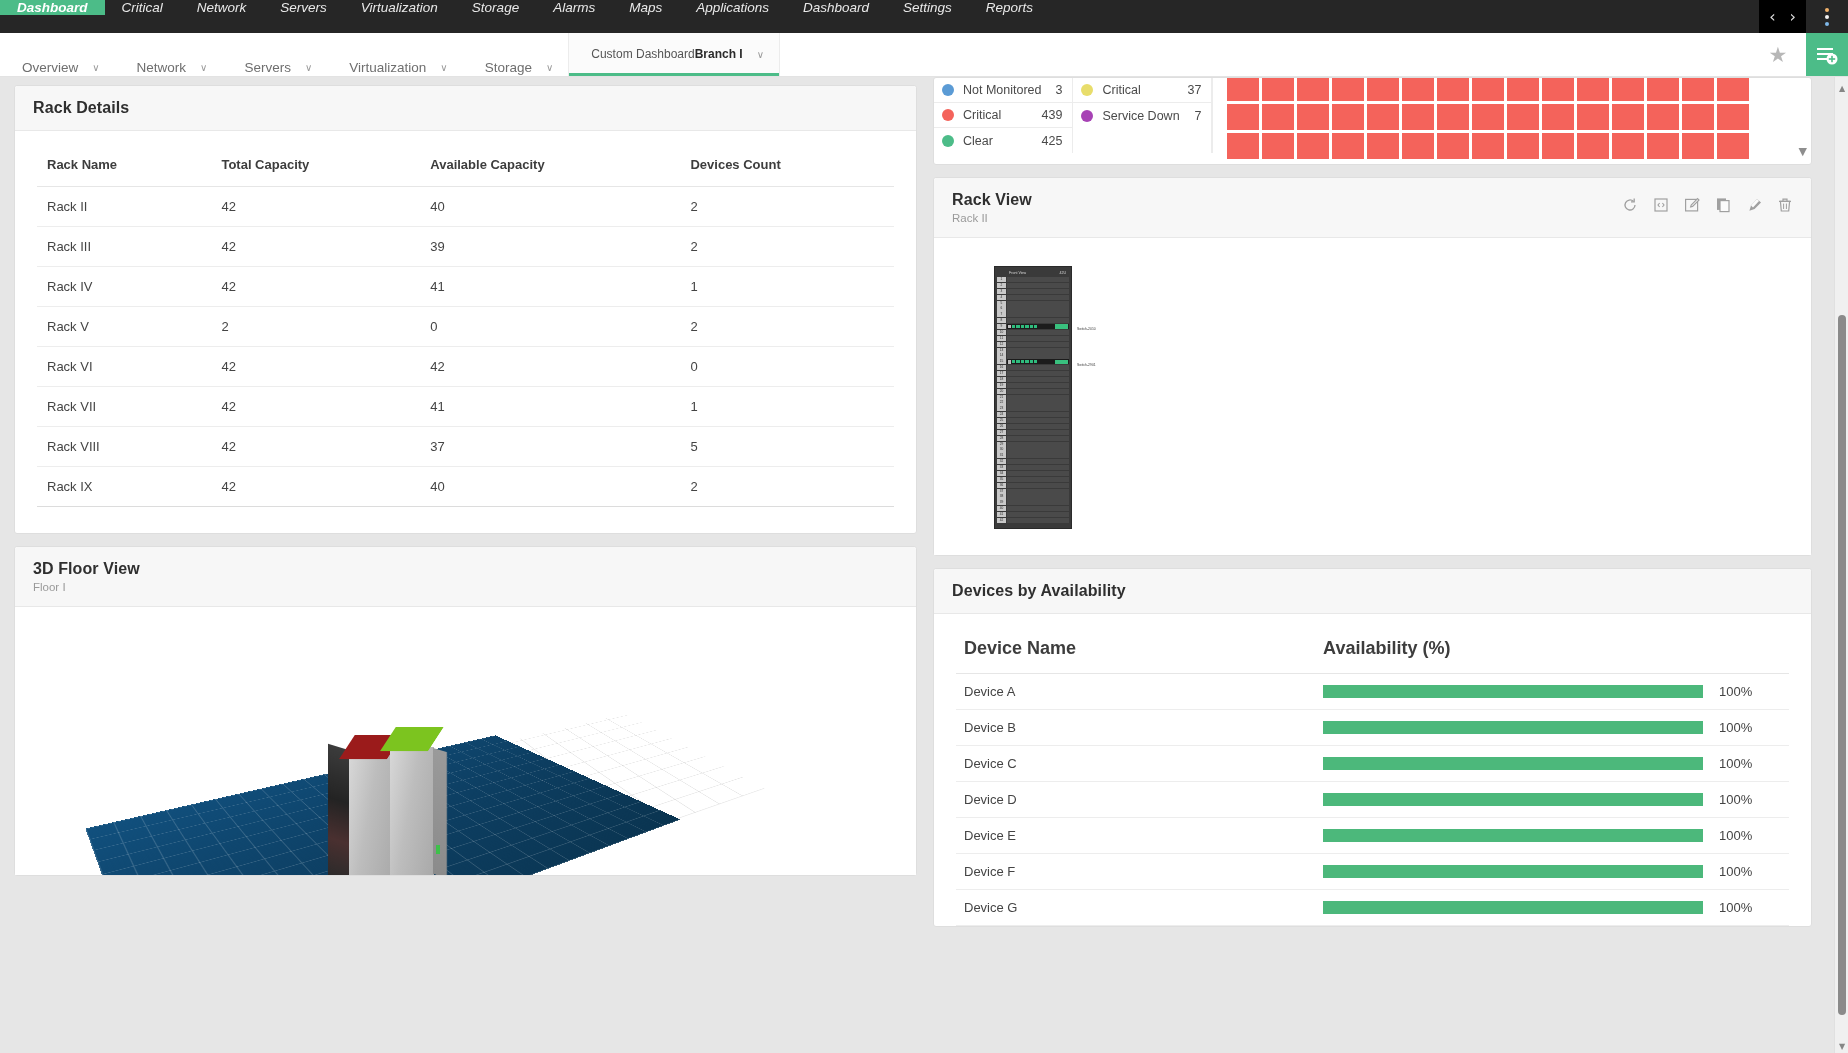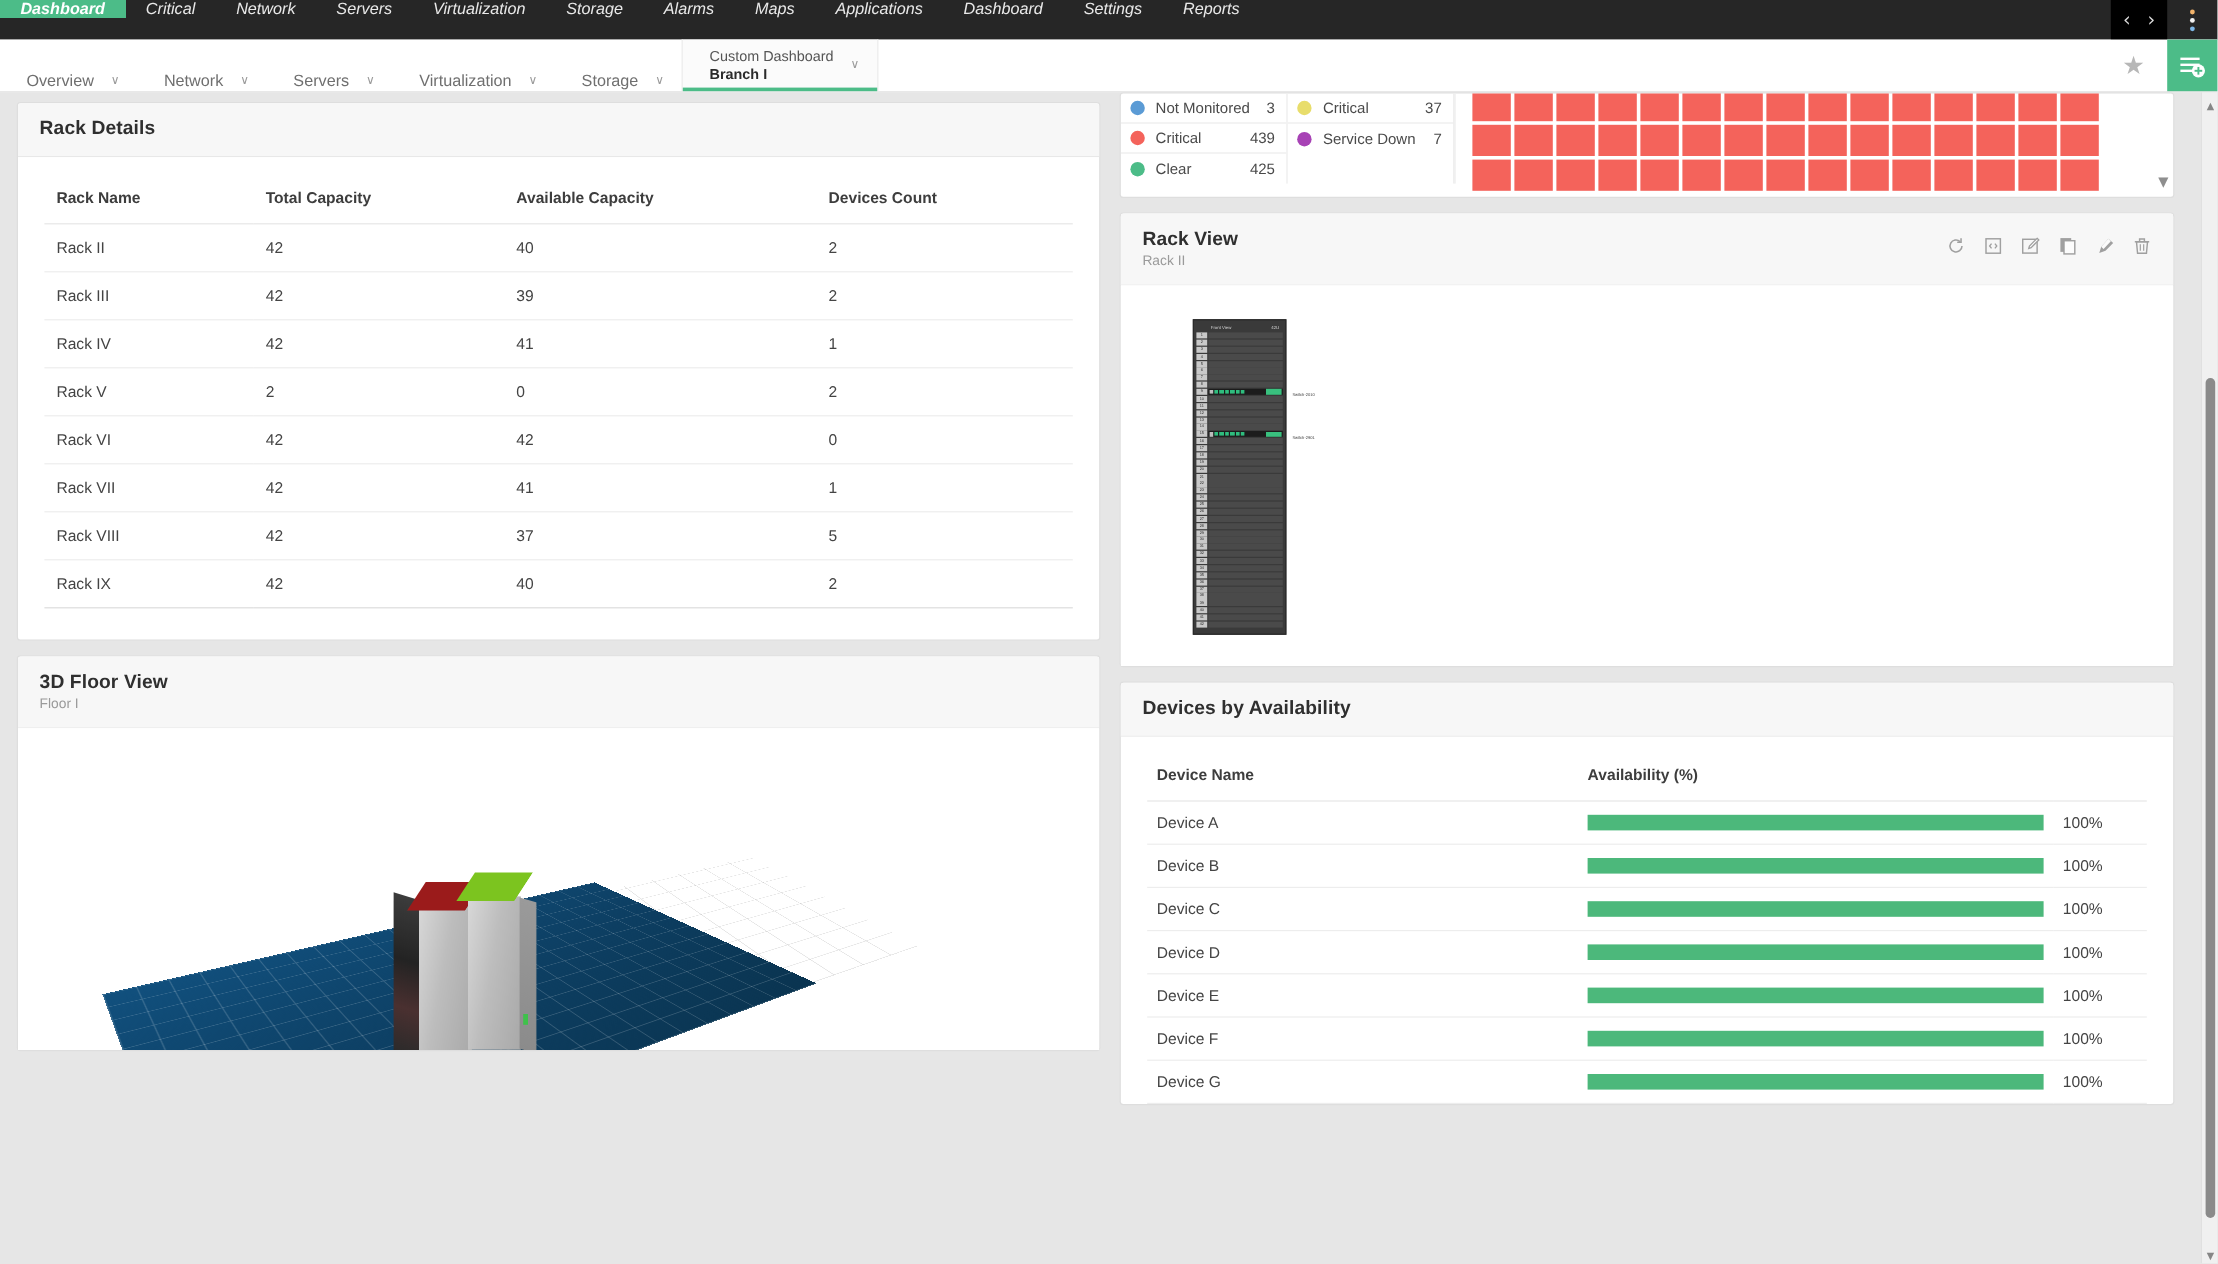--- a/index.html
+++ b/index.html
@@ -80,21 +80,21 @@
     font-family: "DejaVu Sans", sans-serif;
   }
   .subnav-item.two-line {
     flex-direction: row;
     align-items: center;
     background: #fbfbfb;
     border-left: 1px solid #ececec;
     border-right: 1px solid #ececec;
   }
   .subnav-item.two-line .tl {
-    display: flex; flex-direction: column;
+    display: flex; flex-direction: row;
     justify-content: center; line-height: 1.25;
   }
   .subnav-item.two-line .tl .l1 { font-size: 12px; color: #555; }
   .subnav-item.two-line .tl .l2 { font-size: 12px; color: #2b2b2b; font-weight: 700; }
   .subnav-item.two-line::after {
     content: ""; position: absolute;
     left: 0; right: 0; bottom: 0; height: 3px;
     background: #4cbc88;
   }
   .subnav-right { margin-left: auto; display: flex; align-items: stretch; }
@@ -304,21 +304,21 @@
   .rack-u .tag  { width: 13px; height: 4.4px; background: #39c07e; }
   .rack-label {
     position: absolute; font-size: 3.4px; color: #3a3a3a;
     left: 82px; white-space: nowrap;
   }
 
   
   .dev-wrap { padding: 10px 22px 0 22px; }
   table.dev { width: 100%; border-collapse: collapse; }
   table.dev th {
-    text-align: left; font-size: 13px; font-weight: 700; color: #3d3d3d;
+    text-align: left; font-size: 18px; font-weight: 700; color: #3d3d3d;
     padding: 14px 8px; border-bottom: 1px solid #e6e6e6;
   }
   table.dev td {
     font-size: 13px; color: #444;
     padding: 10px 8px; border-bottom: 1px solid #ededed;
     vertical-align: middle;
   }
   .bar-track { width: 380px; height: 13px; background: transparent; }
   .bar-fill  { height: 13px; background: #4cb87b; }
   .pct { font-size: 12.5px; color: #444; padding-left: 14px; white-space: nowrap; }

